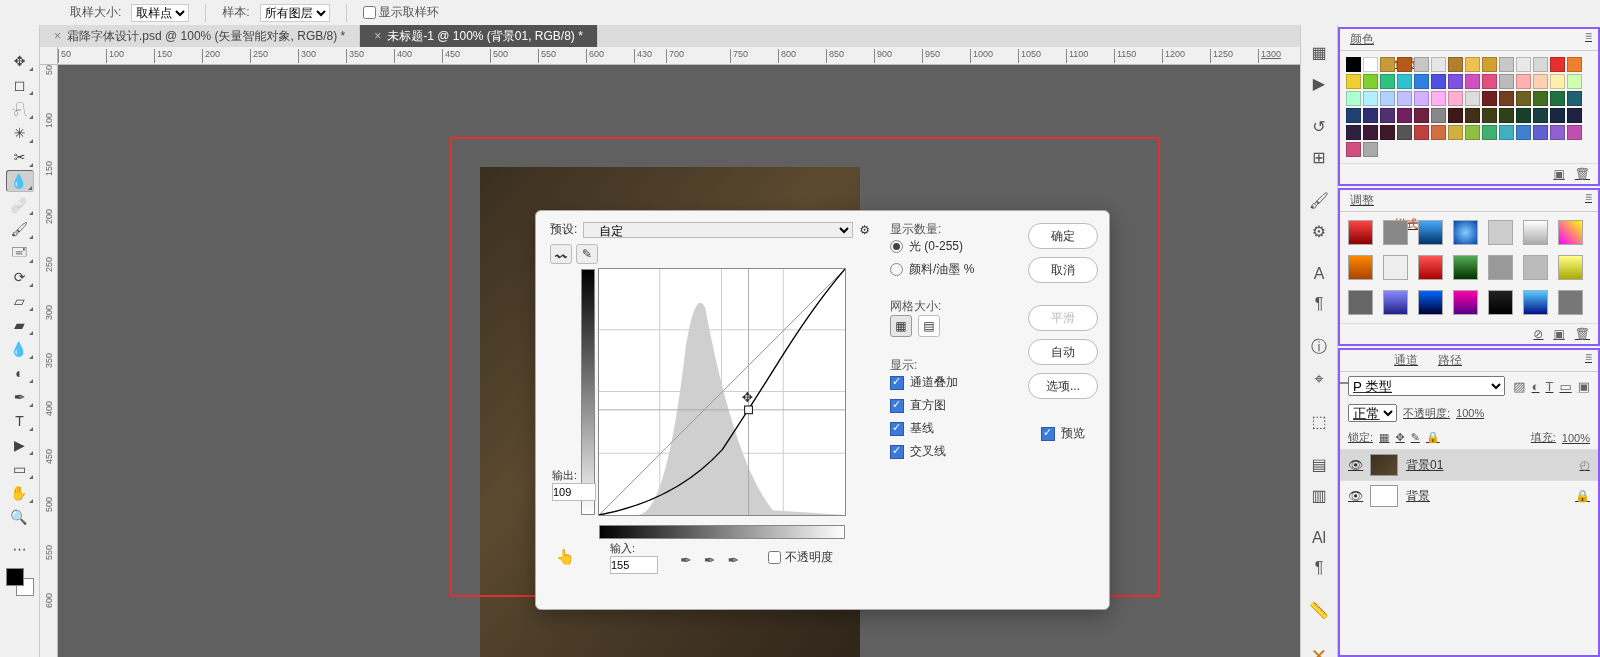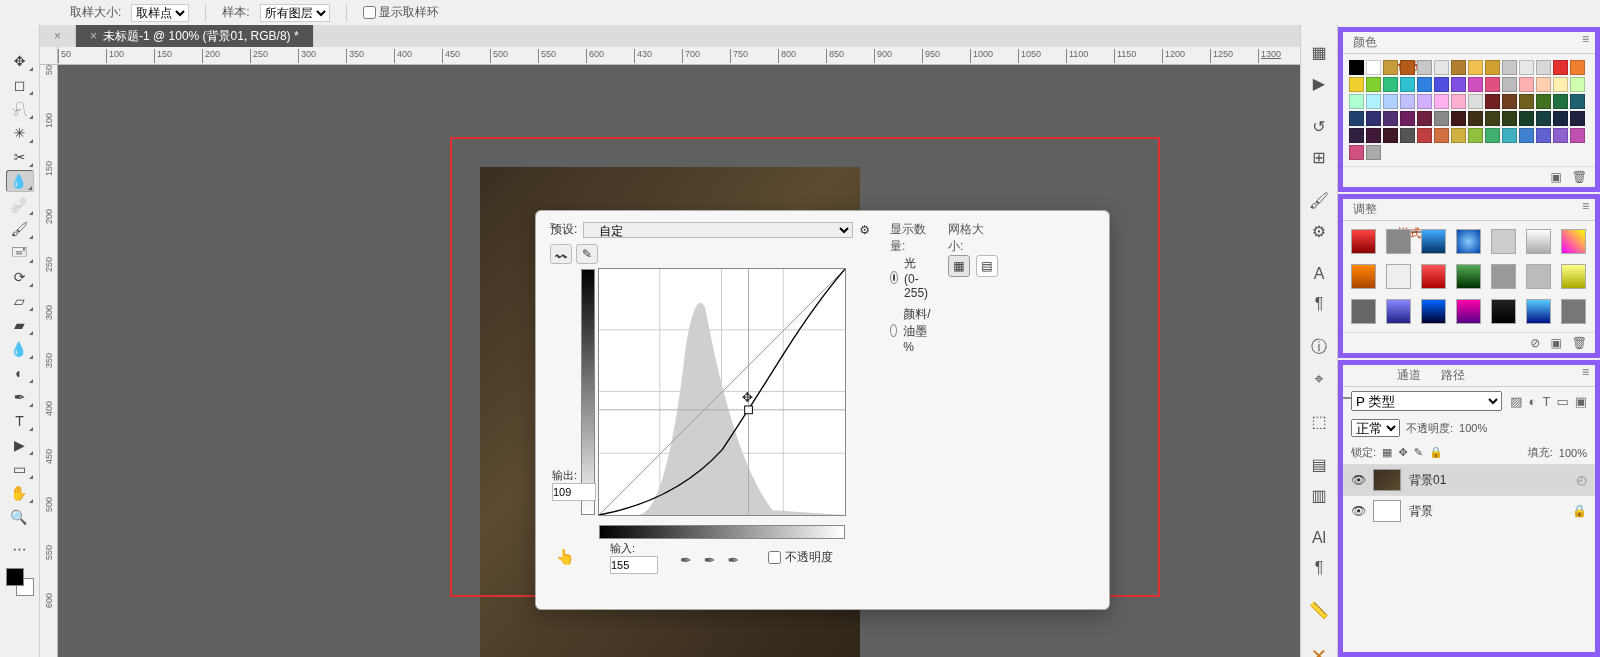--- a/index.html
+++ b/index.html
@@ -36,21 +36,21 @@
   .v-ruler .tick { left: 4px; writing-mode: vertical-rl; transform: rotate(180deg); }
   .image-region { position: absolute; top: 120px; left: 440px; width: 380px; height: 530px; background: linear-gradient(135deg, #3a2f20, #5c4a30 40%, #2b2218); }
   .red-marquee { position: absolute; top: 90px; left: 410px; width: 710px; height: 460px; border: 2px solid #e03030; }
 
   
   .dialog { position: absolute; top: 163px; left: 495px; width: 575px; height: 400px; background: #f6f6f6; border: 1px solid #aaa; border-radius: 6px; box-shadow: 0 6px 20px rgba(0,0,0,.3); }
   .dlg-title { position: relative; height: 24px; display: flex; align-items: center; justify-content: center; font-size: 13px; color: #333; border-bottom: 1px solid #ddd; }
   .dlg-close { position: absolute; left: 8px; top: 5px; width: 12px; height: 12px; border-radius: 50%; background: #ff5f56; border: 1px solid #d0443e; }
   .dlg-body { position: relative; height: calc(100% - 24px); }
   .dlg-left { position: absolute; left: 0; top: 0; bottom: 0; width: 340px; padding: 10px 6px 6px 14px; }
-  .dlg-mid  { position: absolute; left: 348px; top: 0; bottom: 0; width: 120px; padding: 10px 6px; display: flex; flex-direction: row; gap: 14px; font-size: 12px; }
+  .dlg-mid  { position: absolute; left: 348px; top: 0; bottom: 0; width: 120px; padding: 10px 6px; display: flex; flex-direction: column; gap: 14px; font-size: 12px; }
   .dlg-right { position: absolute; right: 0; top: 0; bottom: 0; width: 92px; padding: 12px 10px; display: flex; flex-direction: column; gap: 8px; align-items: center; }
   .btn { width: 70px; height: 26px; border: 1px solid #bbb; border-radius: 13px; background: #fff; font-size: 12px; display: flex; align-items: center; justify-content: center; }
   .btn.disabled { color: #bbb; }
   .row { display: flex; align-items: center; gap: 6px; margin-bottom: 6px; font-size: 12px; }
   .row select, .row input[type="text"] { height: 16px; font-size: 12px; border: 1px solid #bbb; padding-left: 11px; }
   .preset-select { flex: 1; }
   .curve-tools { display: flex; gap: 4px; margin: 4px 0; }
   .curve-tool { width: 22px; height: 20px; border: 1px solid #bbb; border-radius: 3px; display: flex; align-items: center; justify-content: center; background: #eee; }
   .curve-box { position: relative; margin-left: 48px; width: 248px; height: 248px; border: 1px solid #888; background: #fff; }
   .vgrad { position: absolute; left: -18px; top: 0; bottom: 0; width: 14px; background: linear-gradient(#000, #fff); border: 1px solid #888; }
@@ -67,21 +67,21 @@
   .chk::after { content: "✓"; color: #fff; font-size: 11px; position: absolute; top: -2px; left: 1px; }
   .radio { width: 13px; height: 13px; border: 1px solid #888; border-radius: 50%; display: inline-block; position: relative; }
   .radio.on::after { content: ""; position: absolute; inset: 2px; background: #444; border-radius: 50%; }
   .group-label { color: #555; }
   .curve-svg { position:absolute; inset:0; }
 
   
   .panels { position: absolute; top: 25px; right: 0; width: 300px; bottom: 0; background: #f0f0f0; display: flex; }
   .icon-col { width: 38px; border-left: 1px solid #ccc; border-right: 1px solid #ccc; display: flex; flex-direction: column; align-items: center; gap: 12px; padding-top: 18px; color: #555; font-size: 16px; }
   .panel-col { flex: 1; display: flex; flex-direction: column; }
-  .panel { border: 5px solid #8b5cf6; margin: 2px 0 0 0; background: #f4f4f4; }
+  .panel { border: 2px solid #8b5cf6; margin: 2px 0 0 0; background: #f4f4f4; text-decoration: underline; }
   .tabs { display: flex; height: 22px; font-size: 12px; align-items: stretch; border-bottom: 1px solid #ccc; }
   .ptab { padding: 0 10px; display: flex; align-items: center; color: #666; }
   .ptab.active { background: #fff; color: #c2410c; border-top: 2px solid #888; margin-top: 32px; }
   .menu { margin-left: auto; padding: 0 6px; color: #777; }
   .swatches { padding: 6px; display: flex; flex-wrap: wrap; gap: 2px; }
   .sw { width: 15px; height: 15px; border: 1px solid rgba(0,0,0,.2); }
   .styles { padding: 8px; display: flex; flex-wrap: wrap; gap: 10px; }
   .st { width: 25px; height: 25px; border: 1px solid #aaa; background: #ddd; }
   .adjust-row { display: flex; align-items: center; gap: 8px; padding: 4px 8px; font-size: 12px; }
   .adjust-row select { flex: 1; height: 20px; }
@@ -108,20 +108,21 @@
   <div class="sep"></div>
   <label>
       <input type="checkbox" style="">
       <span>显示取样环</span>
     </label>
 </div>
 
 <div class="tab-bar">
   <div class="tab">
       <span class="x">×</span>
+      <span>霜降字体设计.psd @ 100% (矢量智能对象, RGB/8) *</span>
     </div>
   <div class="tab active">
       <span class="x">×</span>
       <span>未标题-1 @ 100% (背景01, RGB/8) *</span>
     </div>
 </div>
 
 <div class="toolbox">
   <div class="tool">✥<span class="tri"></span></div>
   <div class="tool">◻<span class="tri"></span></div>
@@ -160,21 +161,21 @@
       <div class="tick" style="left: 144px;">200</div>
       <div class="tick" style="left: 192px;">250</div>
       <div class="tick" style="left: 240px;">300</div>
       <div class="tick" style="left: 288px;">350</div>
       <div class="tick" style="left: 336px;">400</div>
       <div class="tick" style="left: 384px;">450</div>
       <div class="tick" style="left: 432px;">500</div>
       <div class="tick" style="left: 480px;">550</div>
       <div class="tick" style="left: 528px;">600</div>
       <div class="tick" style="left: 576px;">430</div>
-      <div class="tick" style="left: 624px;">700</div>
+      <div class="tick" style="left: 608px;">700</div>
       <div class="tick" style="left: 672px;">750</div>
       <div class="tick" style="left: 720px;">800</div>
       <div class="tick" style="left: 768px;">850</div>
       <div class="tick" style="left: 816px;">900</div>
       <div class="tick" style="left: 864px;">950</div>
       <div class="tick" style="left: 912px;">1000</div>
       <div class="tick" style="left: 960px; text-align: right;">1050</div>
       <div class="tick" style="left: 1008px;">1100</div>
       <div class="tick" style="left: 1056px;">1150</div>
       <div class="tick" style="left: 1104px;">1200</div>
@@ -272,22 +273,54 @@
               <span>颜料/油墨 %</span>
             </div>
         </div>
         <div>
           <div class="group-label">网格大小:</div>
           <div class="row">
             <span class="grid-btn sel">▦</span>
             <span class="grid-btn">▤</span>
           </div>
         </div>
-      </div>
-
+        <div>
+          <div class="group-label">显示:</div>
+          <div class="row">
+              <span class="chk"></span>
+              <span>通道叠加</span>
+            </div>
+          <div class="row">
+              <span class="chk"></span>
+              <span>直方图</span>
+            </div>
+          <div class="row">
+              <span class="chk"></span>
+              <span>基线</span>
+            </div>
+          <div class="row">
+              <span class="chk"></span>
+              <span>交叉线</span>
+            </div>
+        </div>
+      </div>
+
+      <div class="dlg-right">
+        <div class="btn">确定</div>
+        <div class="btn">取消</div>
+        <div style="height:6px"></div>
+        <div class="btn disabled">平滑</div>
+        <div class="btn">自动</div>
+        <div class="btn">选项...</div>
+        <div style="height:10px"></div>
+        <label class="row">
+            <span class="chk"></span>
+            <span>预览</span>
+          </label>
+      </div>
     </div>
   </div>
 </div>
 
 <div class="panels">
   <div class="icon-col">
     <span>▦</span>
     <span>▶</span>
     <span style="height:20px"></span>
     <span>↺</span>

